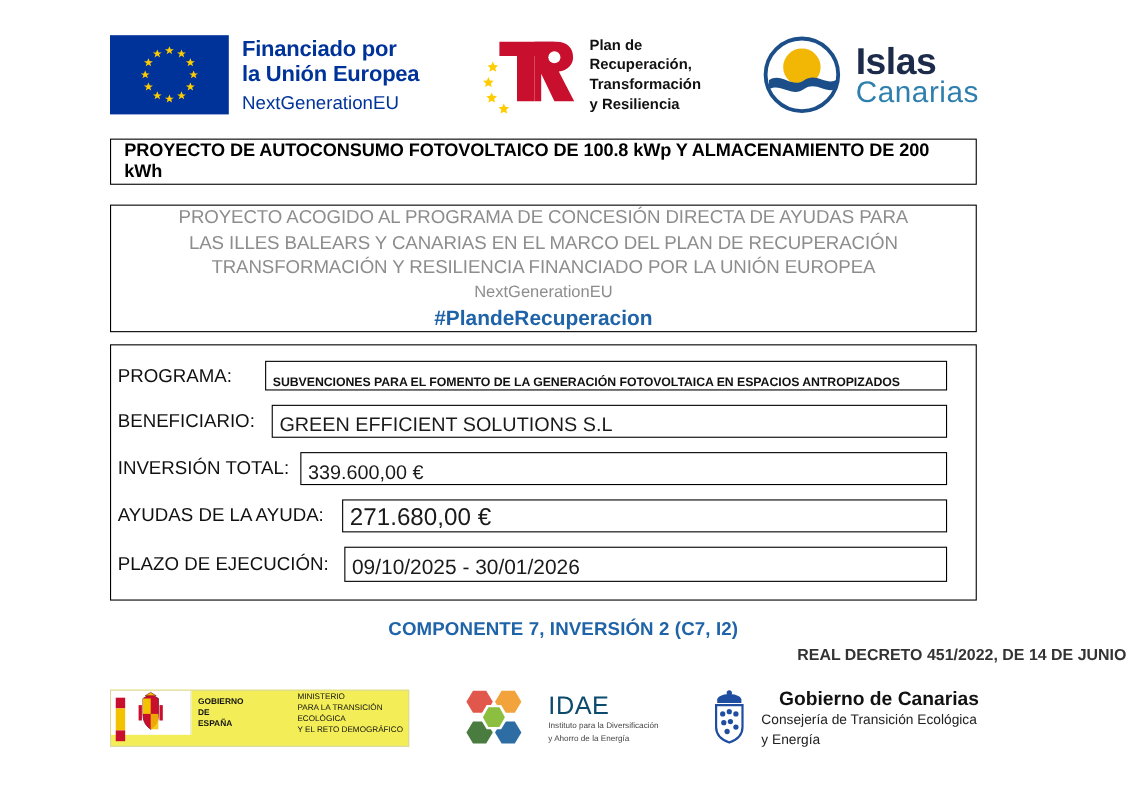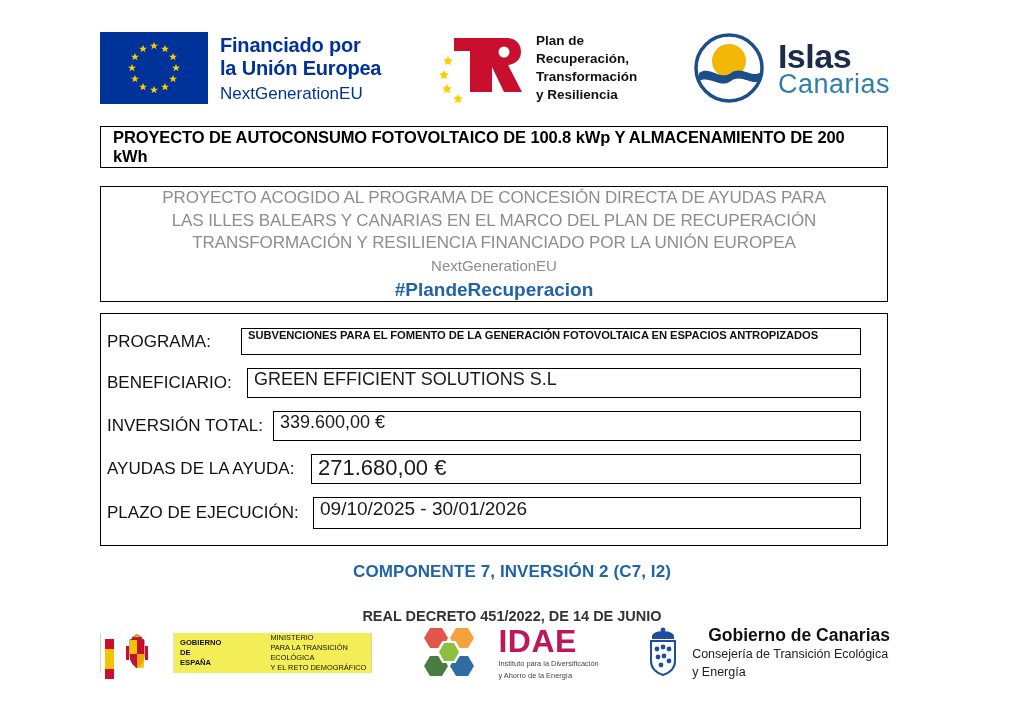--- a/index.html
+++ b/index.html
@@ -186,21 +186,21 @@
   .row:last-child { margin-bottom: 0; }
   .row .label {
     font-size: 17px;
     color: #111;
     white-space: nowrap;
   }
   .row .field {
     border: 1px solid #000;
     height: 30px;
     display: flex;
-    align-items: flex-start;
+    align-items: flex-end;
     padding: 0 6px;
     box-sizing: border-box;
     flex: 1;
     margin-left: 8px;
     background: #fff;
   }
   .row.programa .label { width: 116px; }
   .row.programa .field {
     height: 27px;
     margin-left: 18px;
@@ -227,45 +227,45 @@
     left: 0; top: 562px;
     width: 1024px;
     text-align: center;
     font-size: 17px;
     font-weight: bold;
     color: #1f63a8;
     letter-spacing: 0.1px;
   }
   .foot-2 {
     position: absolute;
-    left: 0; top: 608px;
+    left: 0; top: 588px;
     width: 1024px;
-    text-align: center;
+    text-align: right;
     font-size: 14.5px;
     font-weight: bold;
     color: #333;
   }
 
   
   .bottom-band {
     position: absolute;
     left: 100px;
     top: 620px;
     width: 790px;
     height: 66px;
     display: flex;
     align-items: center;
     justify-content: space-between;
   }
 
   
   .goe {
     display: flex;
-    align-items: center;
-    height: 40px;
+    align-items: flex-start;
+    height: 52px;
     width: 272px;
     border: 1px solid #d8d8a8;
     box-sizing: border-box;
     background: #f3ee58;
   }
   .goe .crest-cell {
     width: 72px;
     background: #fff;
     display: flex;
     align-items: center;
@@ -302,23 +302,23 @@
   }
 
   
   .idae {
     display: flex;
     align-items: center;
     gap: 8px;
   }
   .idae-mark { width: 74px; height: 58px; flex: none; }
   .idae-text .big {
-    font-size: 32px;
-    font-weight: bold;
-    color: #be185d;
+    font-size: 23px;
+    font-weight: normal;
+    color: #0c4a6e;
     letter-spacing: 0.5px;
     line-height: 1;
   }
   .idae-text .small {
     font-size: 7.4px;
     color: #444;
     line-height: 1.35;
     margin-top: 2px;
   }
 

